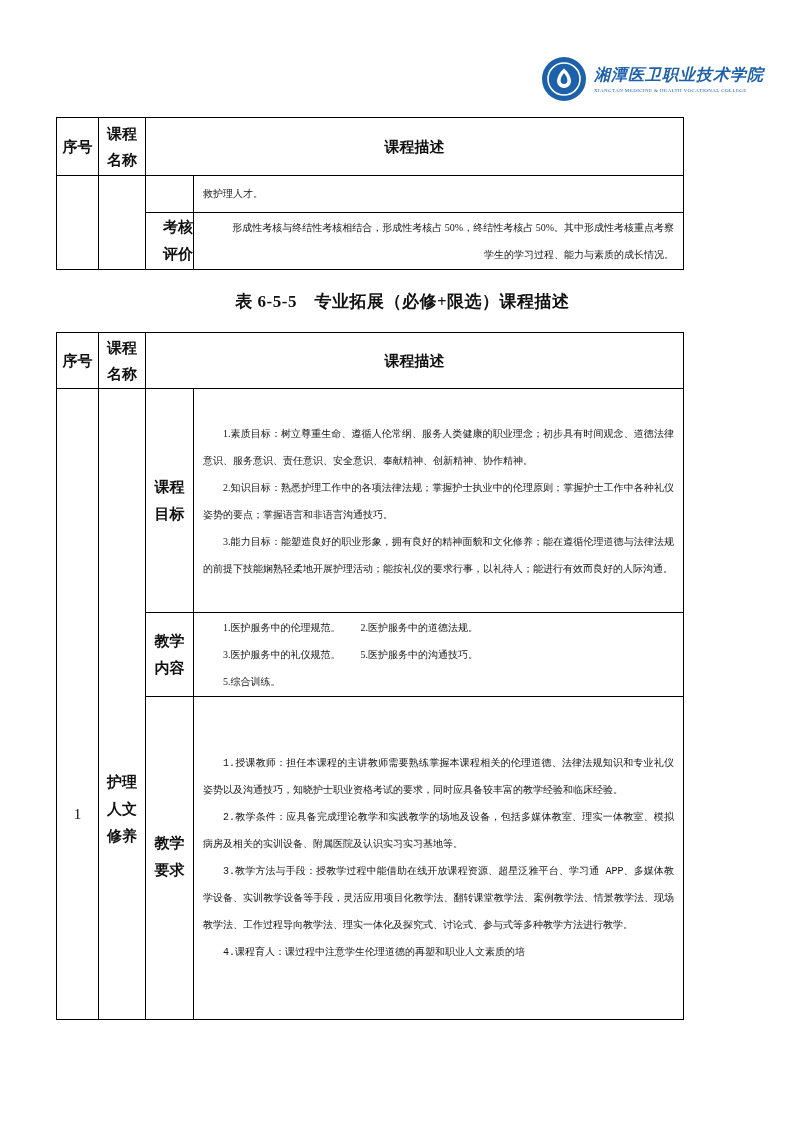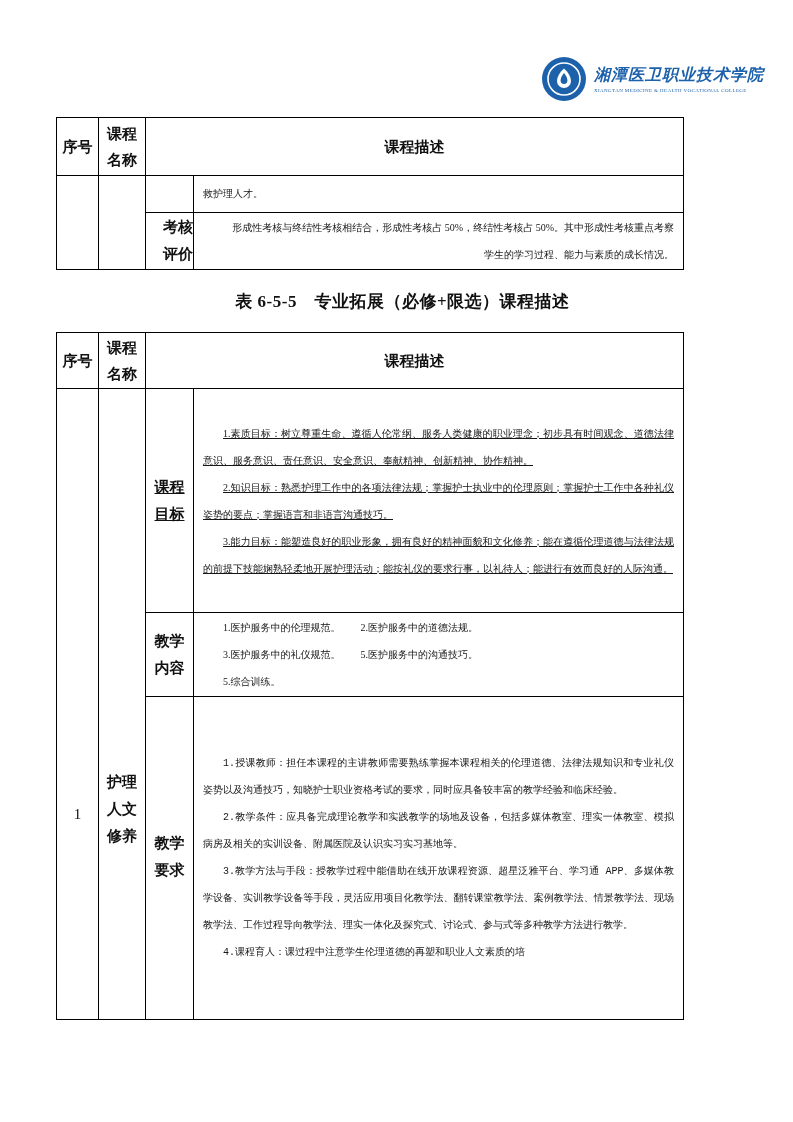--- a/index.html
+++ b/index.html
@@ -20,21 +20,21 @@
   .c-no   { width:42px; }
   .c-name { width:47px; }
   .c-sub  { width:48px; }
   .c-desc { width:490px; }
   .h { font-size:15px; font-weight:bold; text-align:center; vertical-align:middle; line-height:26px; }
   .pre { white-space:pre-line; }
   .t1 .header-row th { height:58px; }
   .t1 .r1 td.rh { height:37px; }
   .t1 .r2 td.rh { height:57px;text-align:right; }
   .t2 .header-row th { height:56px; }
-  .h224 { height:224px;text-decoration:underline; }
+  .h224 { height:224px; }
   .h82  { height:82px; }
   .h323 { height:323px;font-family:Liberation Mono, monospace; }
   .sub { font-size:15px; font-weight:bold; text-align:center; vertical-align:middle; line-height:27px; }
   .desc {
     font-size:10px; line-height:27px; text-align:justify; text-justify:inter-ideograph;
     vertical-align:middle; padding:1px 9px; color:#161616;
   }
   .desc.top { vertical-align:top; padding-top:4px; }
   .para { text-indent:2em; word-break:break-all; }
   .line { text-indent:0; word-break:break-all; }

